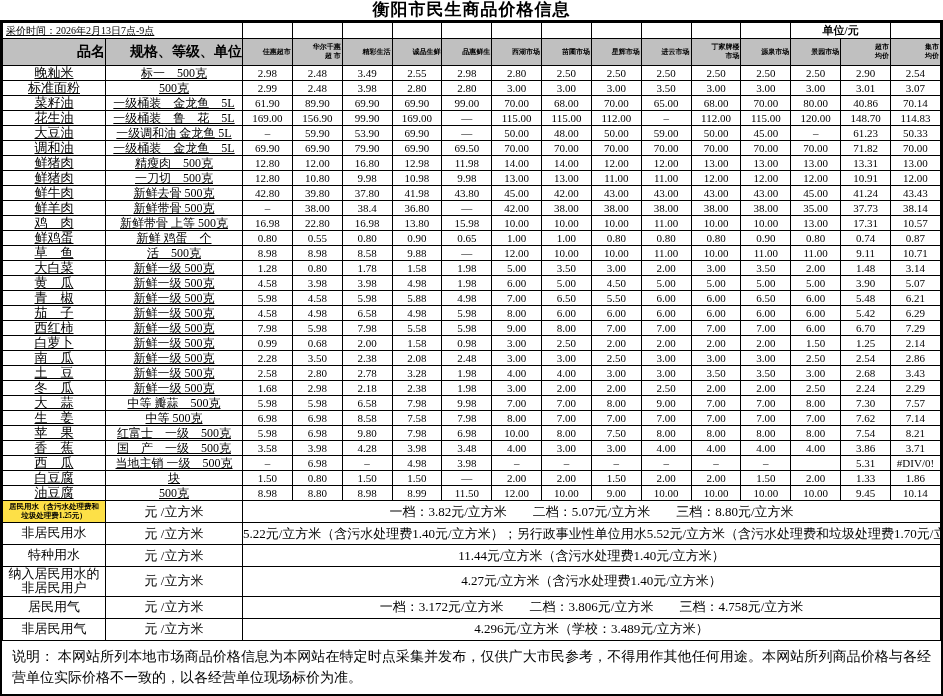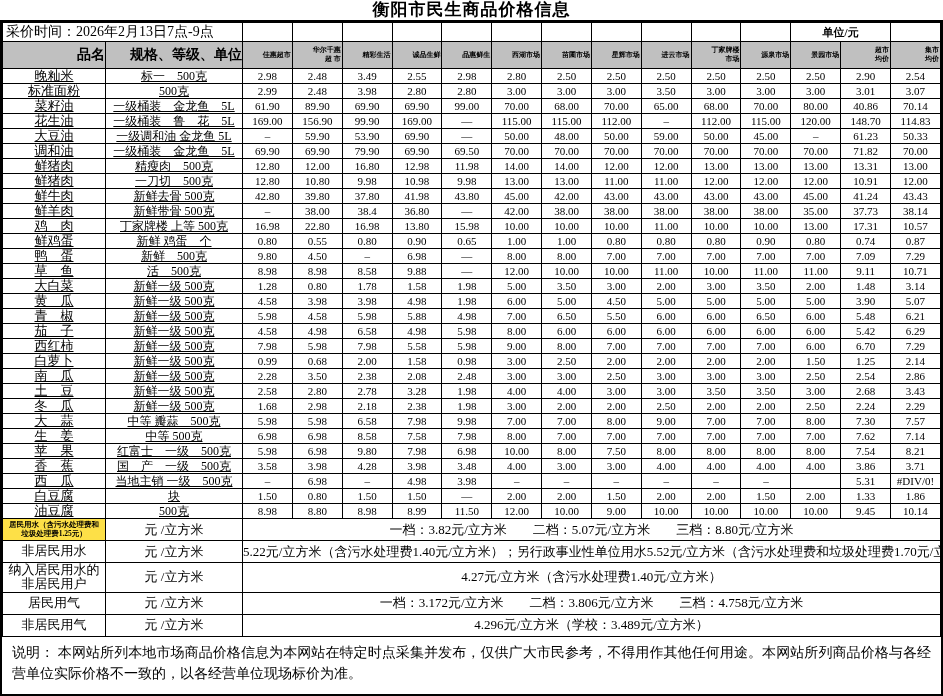--- a/index.html
+++ b/index.html
@@ -13,21 +13,21 @@
   .title {
     height: 20px; line-height: 20px; text-align: center;
     font-size: 17px; font-weight: bold; letter-spacing: 1px;
   }
   .sheet { border: 2px solid #000; height: 676px; overflow: hidden; }
   table { border-collapse: collapse; table-layout: fixed; width: 939px; }
   td { border: 1px solid #000; text-align: center; vertical-align: middle; overflow: hidden; padding: 0; }
   
   tr.meta td { height: 15px; }
   td.meta-left {
-    text-align: left; padding-left: 3px; font-size: 14px; white-space: nowrap;
+    text-align: left; padding-left: 3px; font-size: 10px; white-space: nowrap; text-decoration: underline;
   }
   td.unit-cell { font-size: 11px; font-weight: bold; white-space: nowrap; }
   
   tr.hdr td { height: 27px; background: #c0c0c0; font-weight: bold; text-align: right; }
   td.h-big { font-size: 14px; }
   td.market {
     font-size: 7px; line-height: 1.25; white-space: pre-line;
     padding: 0 1px; font-weight: bold;
   }
   
@@ -287,21 +287,21 @@
             <td class="num" data-name="price-cell">38.00</td>
             <td class="num" data-name="price-cell">38.00</td>
             <td class="num" data-name="price-cell">38.00</td>
             <td class="num" data-name="price-cell">38.00</td>
             <td class="num" data-name="price-cell">35.00</td>
             <td class="num" data-name="price-cell">37.73</td>
             <td class="num" data-name="price-cell">38.14</td>
           </tr>
           <tr data-name="table-row">
             <td class="name" data-name="product-name"><span class="u" data-name="product-name-text">鸡　肉</span></td>
-            <td class="spec" data-name="product-spec"><span class="u" data-name="product-spec-text">丁家牌楼 上等 500克</span></td>
+            <td class="spec" data-name="product-spec"><span class="u" data-name="product-spec-text">新鲜带骨 上等 500克</span></td>
             <td class="num" data-name="price-cell">16.98</td>
             <td class="num" data-name="price-cell">22.80</td>
             <td class="num" data-name="price-cell">16.98</td>
             <td class="num" data-name="price-cell">13.80</td>
             <td class="num" data-name="price-cell">15.98</td>
             <td class="num" data-name="price-cell">10.00</td>
             <td class="num" data-name="price-cell">10.00</td>
             <td class="num" data-name="price-cell">10.00</td>
             <td class="num" data-name="price-cell">11.00</td>
             <td class="num" data-name="price-cell">10.00</td>
@@ -320,38 +320,20 @@
             <td class="num" data-name="price-cell">0.65</td>
             <td class="num" data-name="price-cell">1.00</td>
             <td class="num" data-name="price-cell">1.00</td>
             <td class="num" data-name="price-cell">0.80</td>
             <td class="num" data-name="price-cell">0.80</td>
             <td class="num" data-name="price-cell">0.80</td>
             <td class="num" data-name="price-cell">0.90</td>
             <td class="num" data-name="price-cell">0.80</td>
             <td class="num" data-name="price-cell">0.74</td>
             <td class="num" data-name="price-cell">0.87</td>
-          </tr>
-          <tr data-name="table-row">
-            <td class="name" data-name="product-name"><span class="u" data-name="product-name-text">鸭　蛋</span></td>
-            <td class="spec" data-name="product-spec"><span class="u" data-name="product-spec-text">新鲜　500克</span></td>
-            <td class="num" data-name="price-cell">9.80</td>
-            <td class="num" data-name="price-cell">4.50</td>
-            <td class="num" data-name="price-cell">–</td>
-            <td class="num" data-name="price-cell">6.98</td>
-            <td class="num" data-name="price-cell">—</td>
-            <td class="num" data-name="price-cell">8.00</td>
-            <td class="num" data-name="price-cell">8.00</td>
-            <td class="num" data-name="price-cell">7.00</td>
-            <td class="num" data-name="price-cell">7.00</td>
-            <td class="num" data-name="price-cell">7.00</td>
-            <td class="num" data-name="price-cell">7.00</td>
-            <td class="num" data-name="price-cell">7.00</td>
-            <td class="num" data-name="price-cell">7.09</td>
-            <td class="num" data-name="price-cell">7.29</td>
           </tr>
           <tr data-name="table-row">
             <td class="name" data-name="product-name"><span class="u" data-name="product-name-text">草　鱼</span></td>
             <td class="spec" data-name="product-spec"><span class="u" data-name="product-spec-text">活　500克</span></td>
             <td class="num" data-name="price-cell">8.98</td>
             <td class="num" data-name="price-cell">8.98</td>
             <td class="num" data-name="price-cell">8.58</td>
             <td class="num" data-name="price-cell">9.88</td>
             <td class="num" data-name="price-cell">—</td>
             <td class="num" data-name="price-cell">12.00</td>
@@ -657,20 +639,25 @@
 垃圾处理费1.25元）</td>
             <td class="uunit" data-name="utility-unit">元 /立方米</td>
             <td class="uval" data-name="utility-value" colspan="14">一档：3.82元/立方米　　二档：5.07元/立方米　　三档：8.80元/立方米</td>
           </tr>
           <tr data-name="utility-row">
             <td class="uname" data-name="utility-name">非居民用水</td>
             <td class="uunit" data-name="utility-unit">元 /立方米</td>
             <td class="uval" data-name="utility-value" colspan="14">5.22元/立方米（含污水处理费1.40元/立方米）；另行政事业性单位用水5.52元/立方米（含污水处理费和垃圾处理费1.70元/立方米）</td>
           </tr>
           <tr data-name="utility-row">
+            <td class="uname" data-name="utility-name">特种用水</td>
+            <td class="uunit" data-name="utility-unit">元 /立方米</td>
+            <td class="uval" data-name="utility-value" colspan="14">11.44元/立方米（含污水处理费1.40元/立方米）</td>
+          </tr>
+          <tr data-name="utility-row">
             <td class="uname" data-name="utility-name">纳入居民用水的非居民用户</td>
             <td class="uunit" data-name="utility-unit">元 /立方米</td>
             <td class="uval" data-name="utility-value" colspan="14">4.27元/立方米（含污水处理费1.40元/立方米）</td>
           </tr>
           <tr data-name="utility-row">
             <td class="uname" data-name="utility-name">居民用气</td>
             <td class="uunit" data-name="utility-unit">元 /立方米</td>
             <td class="uval" data-name="utility-value" colspan="14">一档：3.172元/立方米　　二档：3.806元/立方米　　三档：4.758元/立方米</td>
           </tr>
           <tr data-name="utility-row">

